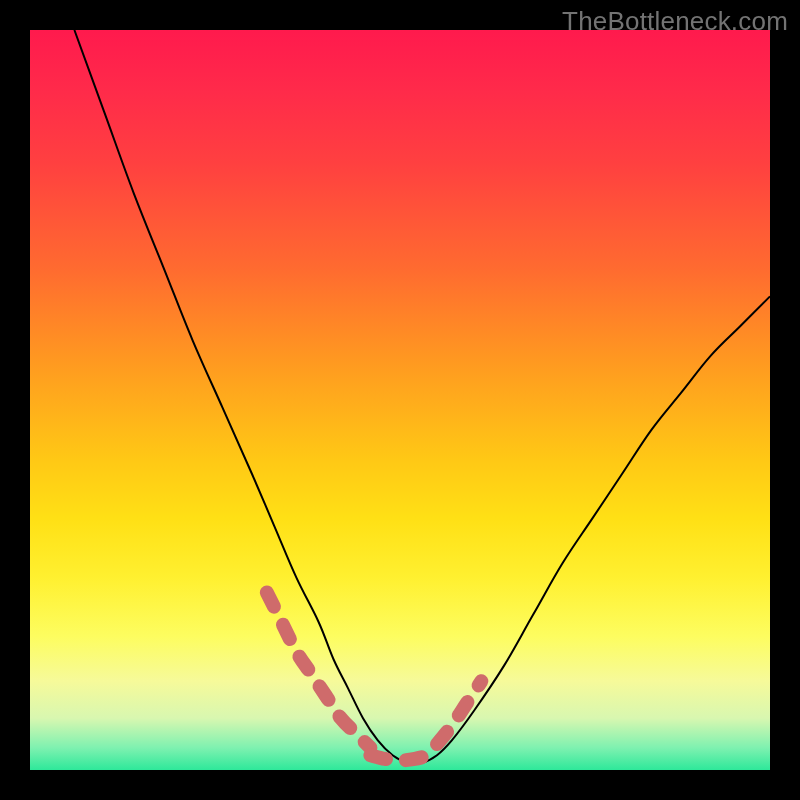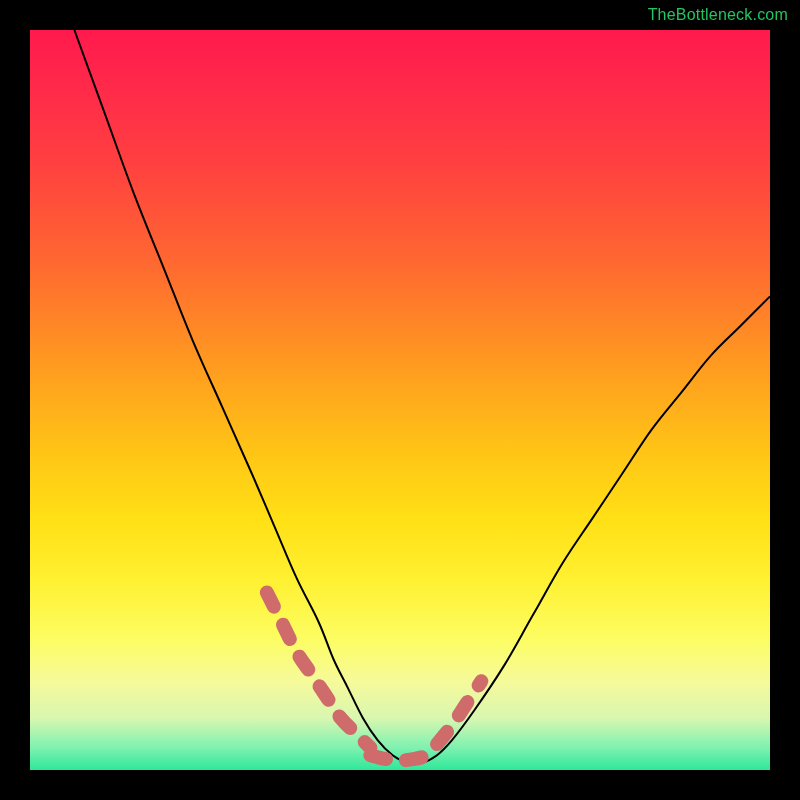--- a/index.html
+++ b/index.html
@@ -35,23 +35,23 @@
       #f6fa9a 88%,
       #d8f7b0 93%,
       #7ef1b0 97%,
       #2ee89a 100%
     );
   }
   .watermark {
     position: absolute;
     top: 6px;
     right: 12px;
-    color: #22c55e;
+    color: #737373;
     font-family: Arial, Helvetica, sans-serif;
-    font-size: 16px;
+    font-size: 26px;
     font-weight: 400;
     letter-spacing: 0.2px;
     user-select: none;
   }
   svg.curve {
     position: absolute;
     left: 0;
     top: 0;
     width: 740px;
     height: 740px;

